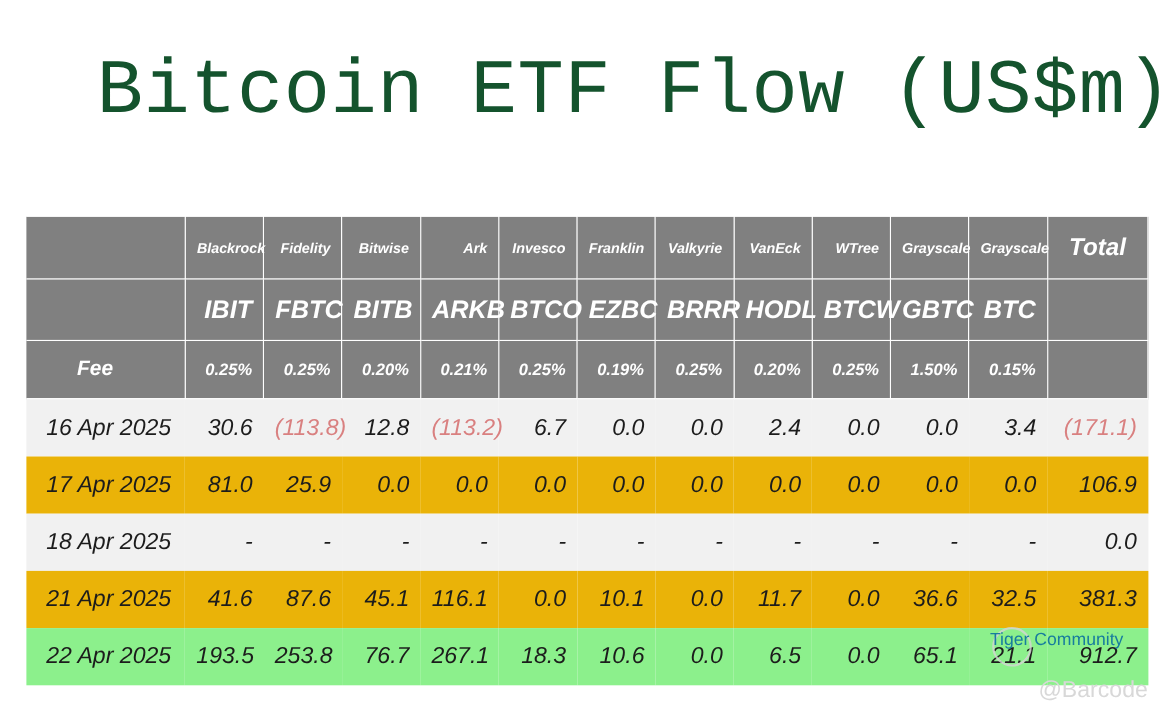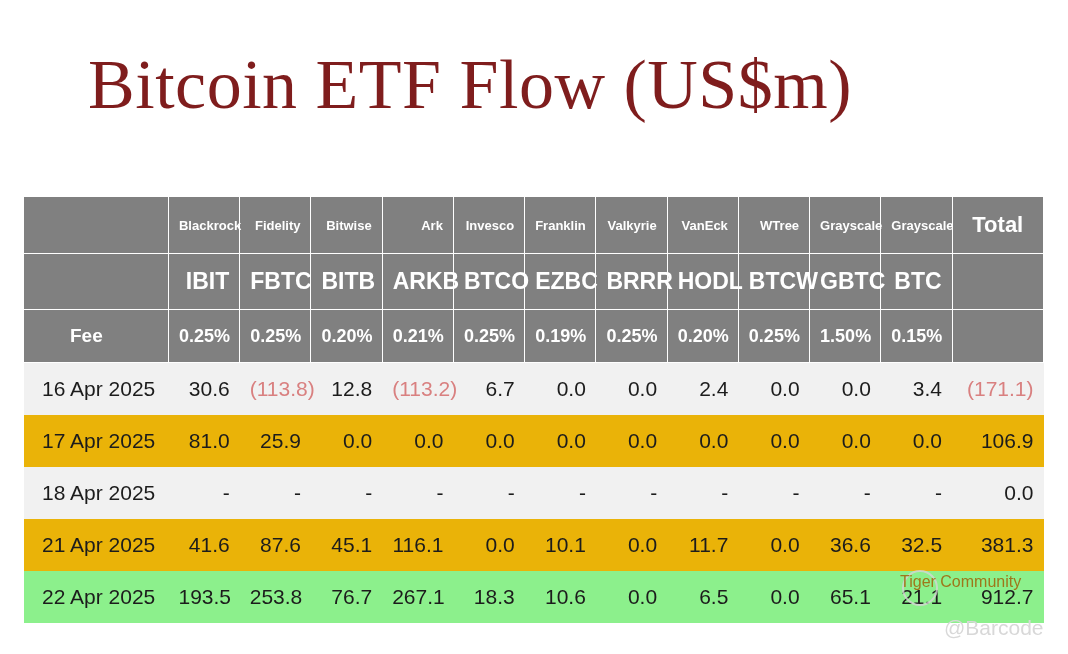--- a/index.html
+++ b/index.html
@@ -20,39 +20,40 @@
     position: absolute;
     left: 0;
     top: 0;
     width: 1068px;
     height: 170px;
     display: flex;
     align-items: center;
   }
   .page-title {
     margin-left: 88px;
-    font-family: Liberation Serif, serif;
+    font-family: Liberation Mono, monospace;
     font-size: 70px;
     line-height: 1.0;
-    color: #7f1d1d;
+    color: #14532d;
     letter-spacing: 0.5px;
     white-space: nowrap;
   }
 
   
   .table-wrap {
     position: absolute;
     left: 24px;
     top: 196px;
     width: 1020px;
   }
   table.flow {
     border-collapse: collapse;
     table-layout: fixed;
     width: 1020px;
+    font-style: italic;
   }
   table.flow col.c-date  { width: 144px; }
   table.flow col.c-fund  { width: 71px;  }
   table.flow col.c-total { width: 91px;  }
 
   
   .hdr {
     background: #808080;
     color: #ffffff;
     border: 1px solid #ffffff;
@@ -72,21 +73,21 @@
     text-align: center;
   }
   tr.row-ticker .hdr {
     height: 55px;
     font-size: 23px;
     text-align: right;
     vertical-align: middle;
   }
   tr.row-fee .hdr {
     height: 52px;
-    font-size: 18px;
+    font-size: 15px;
     text-align: right;
     vertical-align: middle;
   }
   tr.row-fee .hdr.firstcol {
     text-align: left;
     font-size: 19px;
   }
 
   
   td.cell {
@@ -109,21 +110,21 @@
   tr.band-hl td.cell { background: #8cf08c; }
 
   td.neg { color: #d98080; }
 
   
   .wm-tiger {
     position: absolute;
     left: 900px;
     top: 573px;
     font-size: 16px;
-    color: #a16207;
+    color: #0369a1;
     opacity: 0.85;
     white-space: nowrap;
     pointer-events: none;
     font-family: "Liberation Sans", sans-serif;
   }
   .wm-tiger-badge {
     position: absolute;
     left: 902px;
     top: 570px;
     width: 32px;

